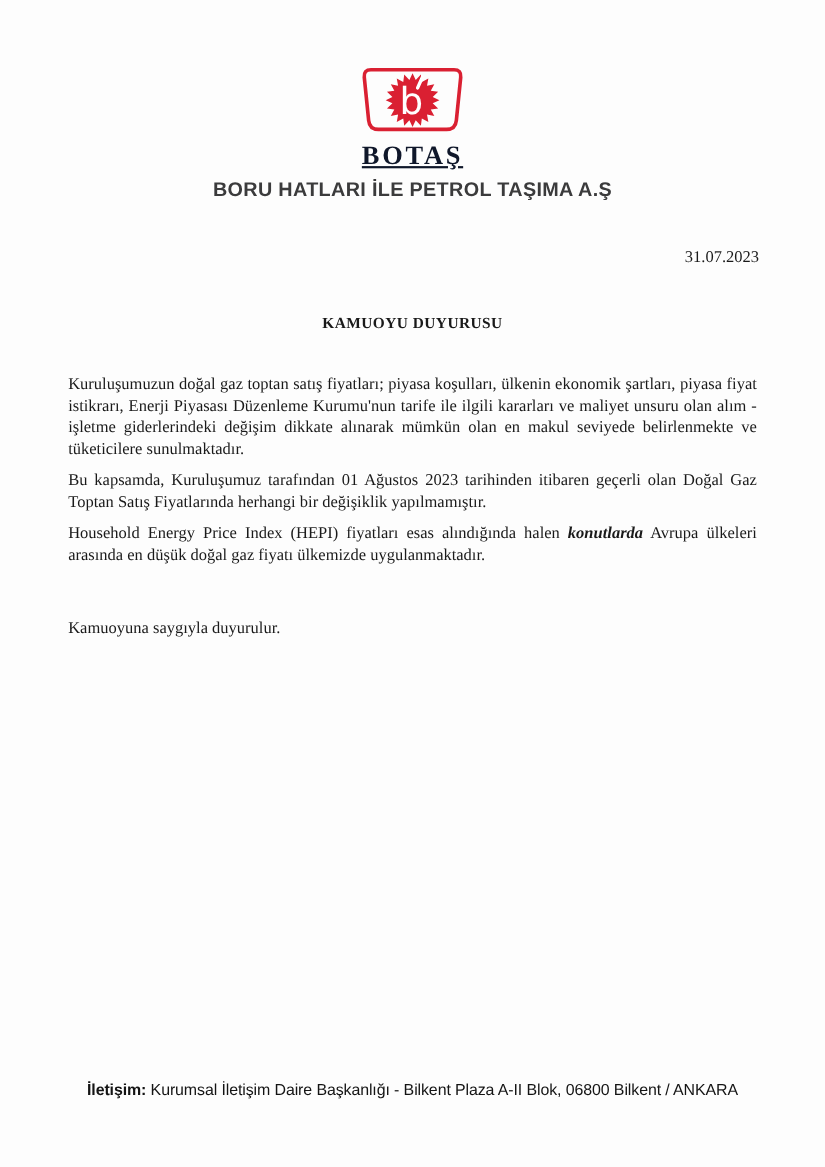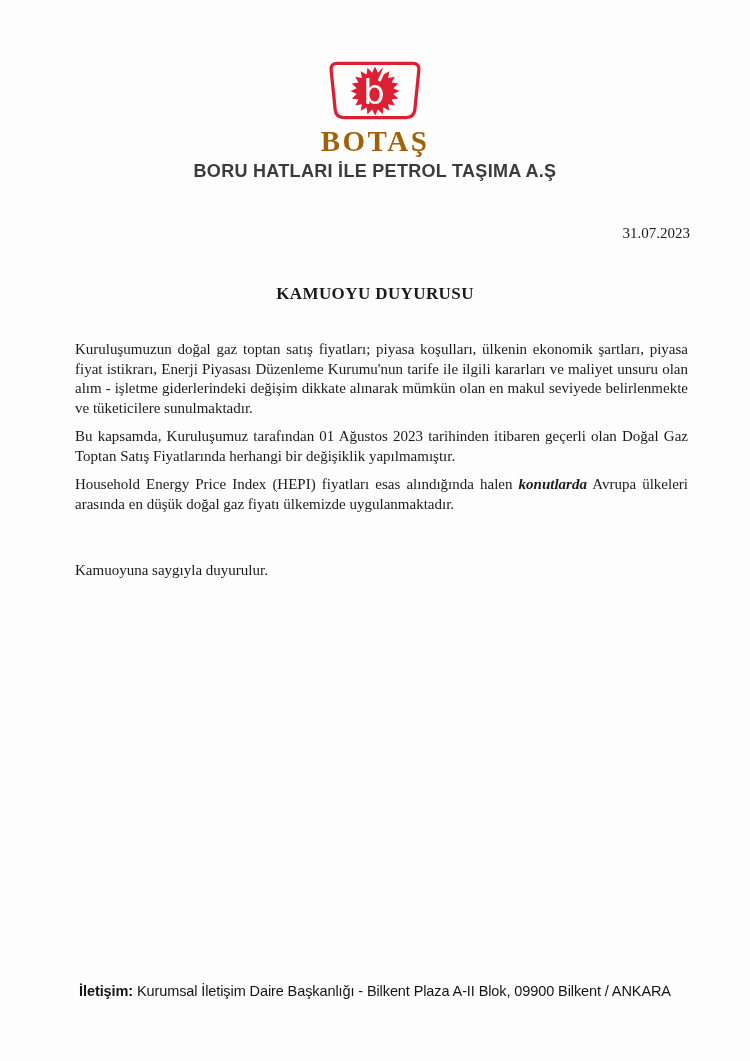--- a/index.html
+++ b/index.html
@@ -15,24 +15,25 @@
     box-sizing: border-box;
   }
 
   
   .brand { padding-top: 61px; text-align: center; }
   .logo-svg { display: inline-block; width: 98px; height: 60px; }
   .wordmark {
     margin-top: 1px;
     font-family: "Liberation Serif", serif;
     font-weight: bold;
-    font-size: 29px;
+    font-size: 24px;
     line-height: 30px;
     letter-spacing: 2.5px;
-    color: #a16207;
+    color: #0f172a;
+    text-decoration: underline;
   }
   .org-lines {
     margin-top: 7px;
     font-family: "Liberation Sans", sans-serif;
     font-weight: bold;
     font-size: 18px;
     line-height: 16px;
     letter-spacing: 0.3px;
     color: #3b3b3c;
   }
@@ -43,31 +44,31 @@
     padding-right: 60px;
     text-align: right;
     font-size: 15px;
     line-height: 19px;
     margin-left: 44px;
   }
   .doc-title {
     margin-top: 41px;
     text-align: center;
     font-weight: bold;
-    font-size: 17px;
+    font-size: 14px;
     line-height: 20px;
     letter-spacing: 0.4px;
   }
   .content {
     margin: 36px 62px 0 62px;
     font-size: 15px;
     line-height: 19.5px;
     text-align: justify;
   }
-  .content p { margin: 0 0 9px 13px; }
+  .content p { margin: 0 0 9px 0; }
   .emph { font-weight: bold; font-style: italic; }
   .closing { margin-top: 47px !important; text-align: left; }
 
   
   .footer {
     position: absolute;
     left: 0; right: 0;
     top: 980px;
     text-align: center;
     font-family: "Liberation Sans", sans-serif;
@@ -108,16 +109,16 @@
   <div class="doc-title">KAMUOYU DUYURUSU</div>
 
   <div class="content">
     <p>Kuruluşumuzun doğal gaz toptan satış fiyatları; piyasa koşulları, ülkenin ekonomik şartları, piyasa fiyat istikrarı, Enerji Piyasası Düzenleme Kurumu'nun tarife ile ilgili kararları ve maliyet unsuru olan alım - işletme giderlerindeki değişim dikkate alınarak mümkün olan en makul seviyede belirlenmekte ve tüketicilere sunulmaktadır.</p>
     <p>Bu kapsamda, Kuruluşumuz tarafından 01 Ağustos 2023 tarihinden itibaren geçerli olan Doğal Gaz Toptan Satış Fiyatlarında herhangi bir değişiklik yapılmamıştır.</p>
     <p><span>Household Energy Price Index (HEPI) fiyatları esas alındığında halen </span><span class="emph">konutlarda</span><span> Avrupa ülkeleri arasında en düşük doğal gaz fiyatı ülkemizde uygulanmaktadır.</span></p>
     <p class="closing">Kamuoyuna saygıyla duyurulur.</p>
   </div>
 
   <div class="footer">
-    <div><b>İletişim:</b><span> Kurumsal İletişim Daire Başkanlığı - Bilkent Plaza A-II Blok, 09900 Bilkent / ANKARA</span></div>
+    <div><b>İletişim:</b><span> Kurumsal İletişim Daire Başkanlığı - Bilkent Plaza A-II Blok, 06800 Bilkent / ANKARA</span></div>
   </div>
 
 </div>
 
 </body></html>

